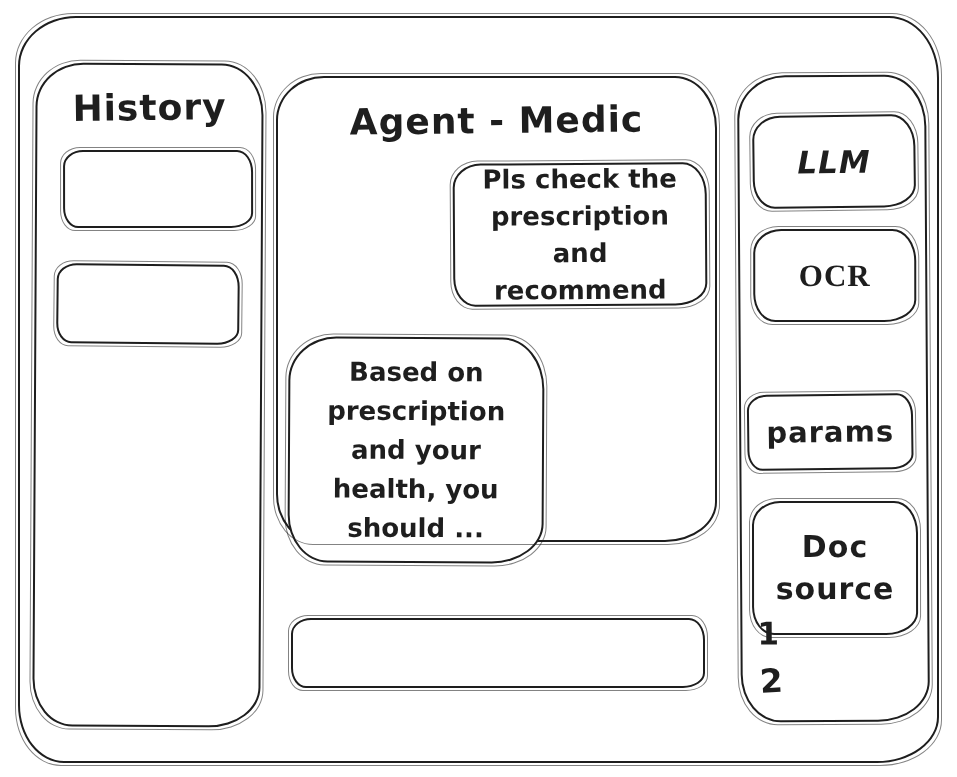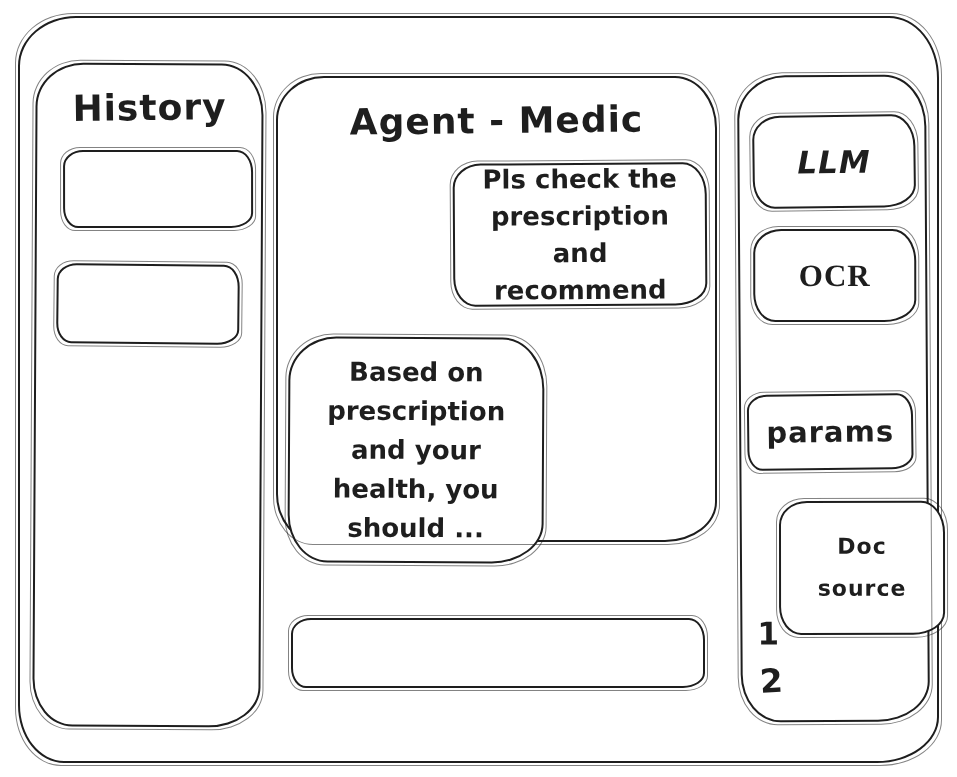--- a/index.html
+++ b/index.html
@@ -85,21 +85,21 @@
     font-size:31px;
     letter-spacing:1px;
     text-align:center;
     white-space:pre-line;
     line-height:42px;
     cursor:pointer;
   }
   #llm-button{left:13px;top:38px;width:163px;height:93px;font-style:italic;}
   #ocr-button{left:13px;top:152px;width:163px;height:93px;font-family:Liberation Serif, serif;}
   #params-button{left:6px;top:317px;width:166px;height:76px;font-size:29px;}
-  #doc-source-button{left:10px;top:424px;width:166px;height:134px;font-size:22px;margin-left:27px;}
+  #doc-source-button{left:10px;top:424px;width:166px;height:134px;font-size:30px;}
   .doc-item{
     position:absolute;
     font-size:31px;
     cursor:pointer;
     background:transparent;
   }
   #doc-item-0{left:15px;top:538px;}
   #doc-item-1{left:17px;top:584px;font-size:33px;transform:rotate(-3deg);}
 </style>
 </head>

